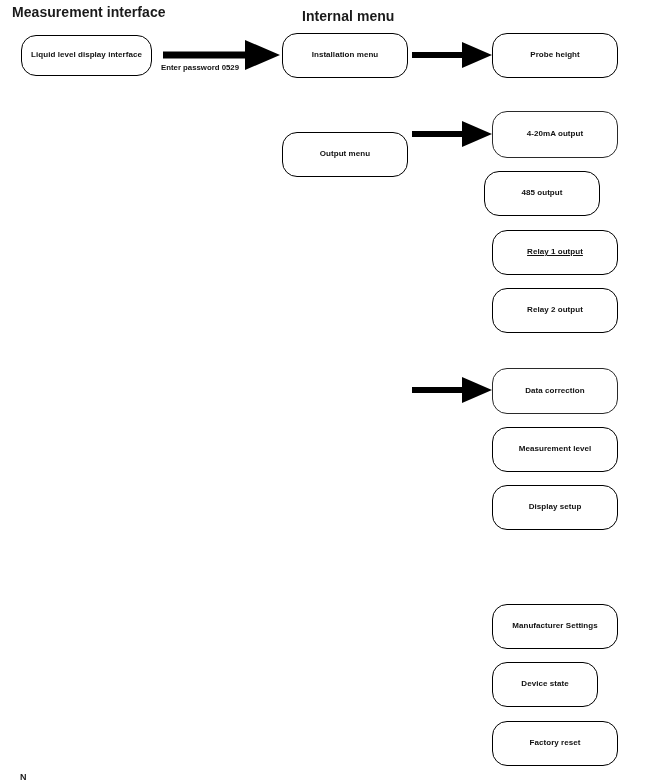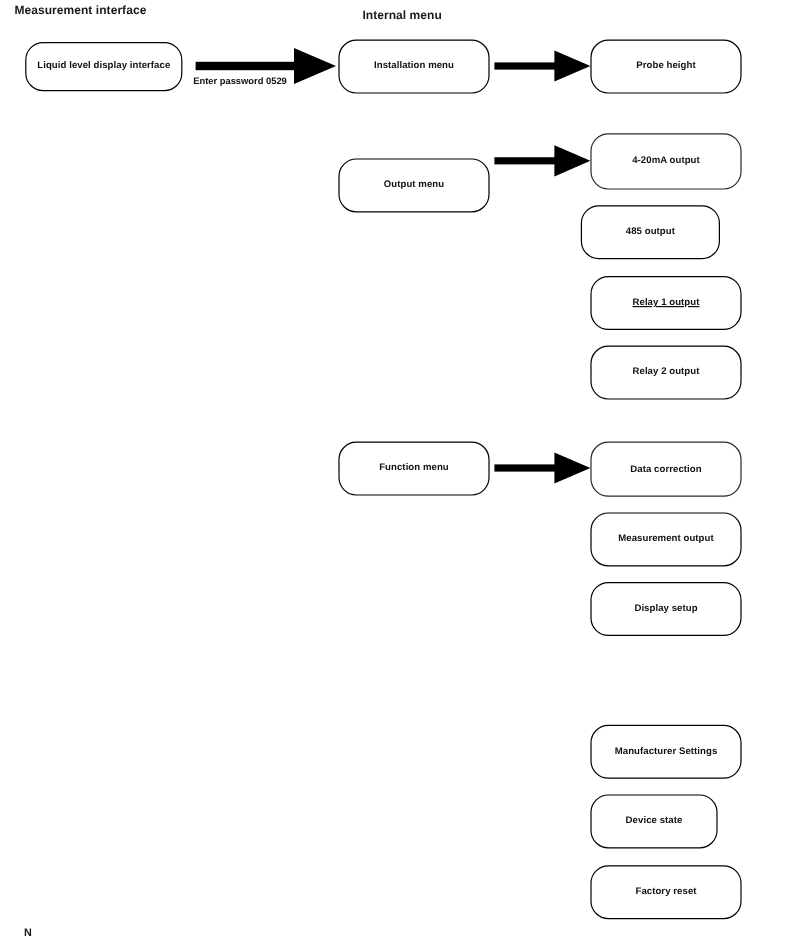--- a/index.html
+++ b/index.html
@@ -11,21 +11,21 @@
     position: relative;
     width: 659px;
     height: 784px;
     background: #ffffff;
     overflow: hidden;
     font-family: "Liberation Sans", sans-serif;
     color: #1a1a1a;
   }
   .col-header {
     position: absolute;
-    font-size: 10px;
+    font-size: 14px;
     font-weight: bold;
     color: #1a1a1a;
     letter-spacing: 0.05px;
     white-space: nowrap;
   }
   .node {
     position: absolute;
     box-sizing: border-box;
     background: #ffffff;
     border: 1px solid #000000;
@@ -124,28 +124,25 @@
     </div>
     <div class="node" style="left: 484px; top: 171px; width: 116px; height: 45px;">
       <span>485 output</span>
     </div>
     <div class="node" style="left: 492px; top: 230px; width: 126px; height: 45px; text-decoration: underline;">
       <span>Relay 1 output</span>
     </div>
     <div class="node" style="left: 492px; top: 288px; width: 126px; height: 45px;">
       <span>Relay 2 output</span>
     </div>
-    <div class="node" style="left: 282px; top: 368px; width: 126px; height: 45px;">
-      <span>Function menu</span>
-    </div>
     <div class="node emphasis" style="left: 492px; top: 368px; width: 126px; height: 46px;">
       <span>Data correction</span>
     </div>
     <div class="node" style="left: 492px; top: 427px; width: 126px; height: 45px;">
-      <span>Measurement output</span>
+      <span>Measurement level</span>
     </div>
     <div class="node" style="left: 492px; top: 485px; width: 126px; height: 45px;">
       <span>Display setup</span>
     </div>
     <div class="node" style="left: 492px; top: 604px; width: 126px; height: 45px;">
       <span>Manufacturer Settings</span>
     </div>
     <div class="node" style="left: 492px; top: 662px; width: 106px; height: 45px;">
       <span>Device state</span>
     </div>

